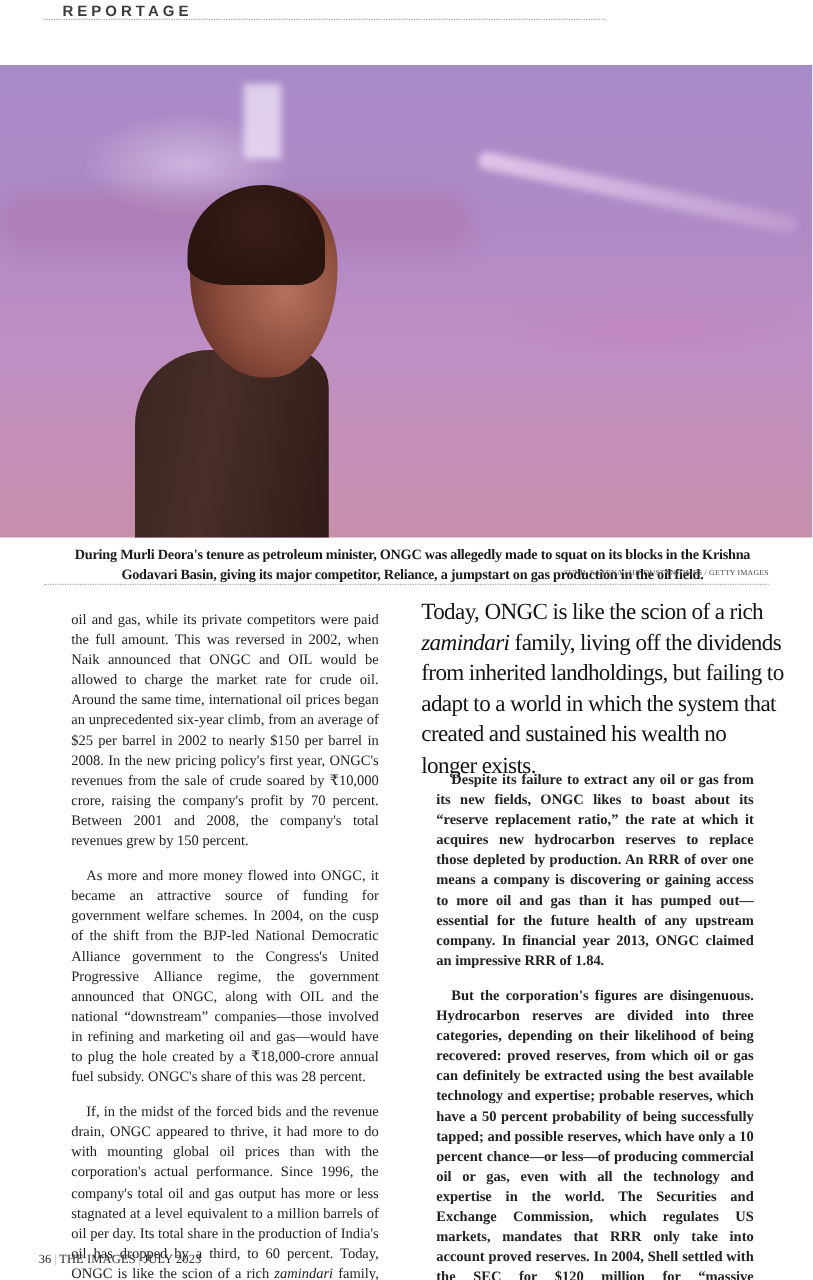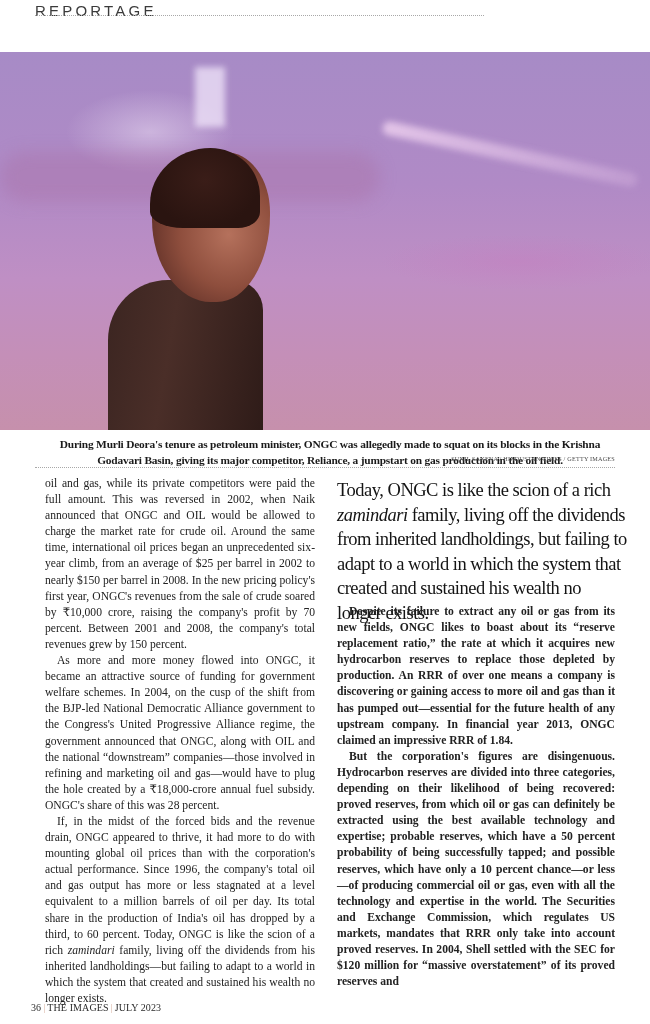--- a/index.html
+++ b/index.html
@@ -1,22 +1,22 @@
 <!DOCTYPE html>
 <html><head>
 <meta charset="utf-8">
 <style>
   html, body { margin: 0; padding: 0; }
   body {
     width: 650px; height: 1024px; background: #ffffff; position: relative; overflow: hidden;
     font-family: "Liberation Serif", "DejaVu Serif", serif; color: #1e1b1b;
   }
   .section-label {
-    position: absolute; left: 35px; top: 2px; font-family: "Liberation Sans", "DejaVu Sans", sans-serif;
-    font-size: 15px; letter-spacing: 3.2px; color: #3a3a3a;
+    position: absolute; left: 50px; top: 2px; font-family: "Liberation Sans", "DejaVu Sans", sans-serif;
+    font-size: 12px; letter-spacing: 3.2px; color: #3a3a3a; font-weight: bold;
   }
   .rule-line { position:absolute; left:35px; top:15px; width:449px; border-top:1px dotted #a8a8a8; }
 
   .photo {
     position: absolute; left: 0; top: 52px; width: 650px; height: 378px; overflow: hidden;
     background:
       radial-gradient(ellipse 120px 60px at 150px 80px, rgba(230,215,240,0.55), rgba(230,215,240,0) 70%),
       radial-gradient(ellipse 200px 40px at 520px 210px, rgba(200,120,190,0.35), rgba(200,120,190,0) 70%),
       linear-gradient(180deg, #a78bc6 0%, #b08ac6 35%, #bf8fc4 60%, #c48fb8 80%, #c690ac 100%);
   }
@@ -56,21 +56,21 @@
   }
   .credit {
     position: absolute; right: 35px; top: 455px;
     font-size: 6.2px; letter-spacing: 0.2px; color: #4a4a4a; font-weight: normal;
   }
   .caption-rule { position:absolute; left:35px; top:467px; width:580px; border-top:1px dotted #a8a8a8; }
 
   .col {
     position: absolute; top: 476px; font-size: 11.6px; line-height: 16.1px; text-align: justify; color: #222;
   }
-  .col p { margin: 0; text-indent: 0; }
+  .col p { margin: 12px; text-indent: 0; }
   .col p.indent { text-indent: 12px; }
   .col-left { left: 45px; width: 270px; }
   .col-right { left: 337px; width: 278px; top: 604px; font-weight: bold; }
   .pullquote {
     position: absolute; left: 337px; top: 478px; width: 290px;
     font-family: "Liberation Serif", "DejaVu Serif", serif; font-weight: normal;
     font-size: 18.5px; line-height: 24.6px; color: #141414; letter-spacing: -0.5px;
   }
   .footer {
     position: absolute; left: 31px; top: 1002px; font-size: 10px; color: #2a2a2a; letter-spacing: 0.1px;

